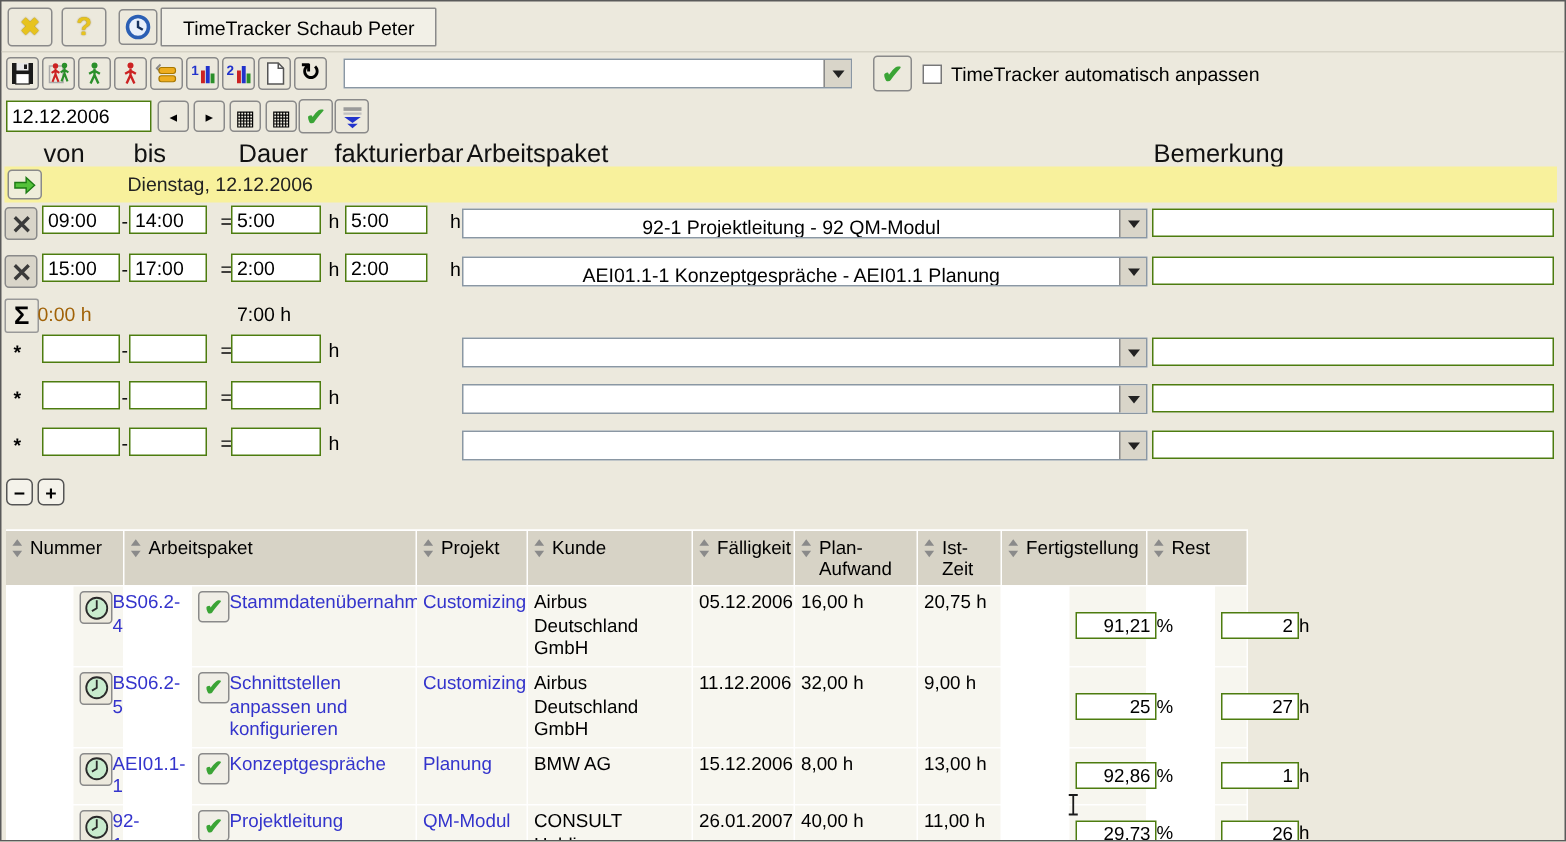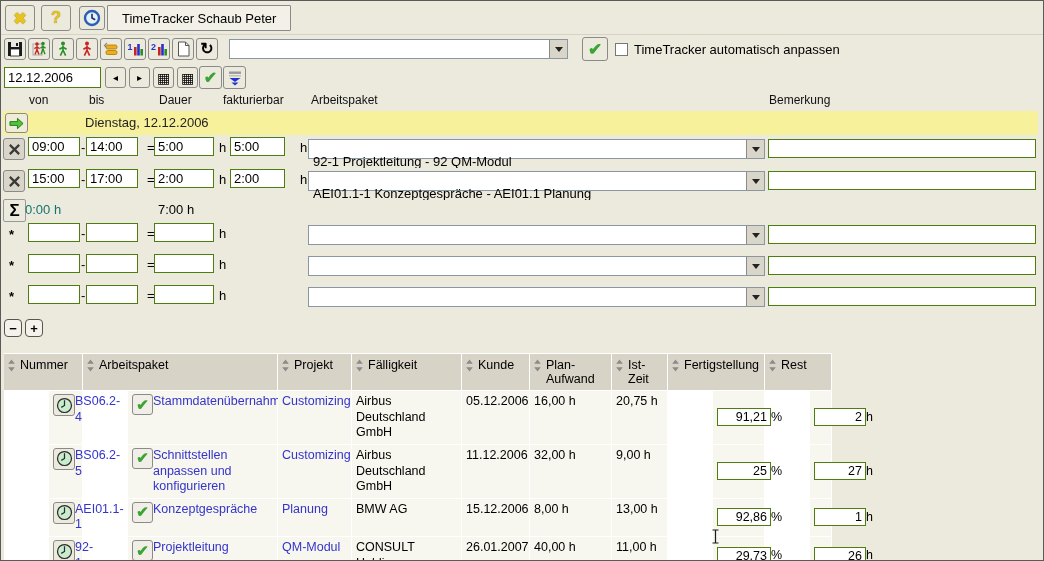--- a/index.html
+++ b/index.html
@@ -5,40 +5,40 @@
   html,body{margin:0;padding:0;background:#c8c5b8;font-family:"Liberation Sans","DejaVu Sans",sans-serif;}
   #win{position:relative;width:1042px;height:559px;border:1px solid #5a5a5a;background:#ece9dd;overflow:hidden;font-size:13px;color:#000;}
   .abs{position:absolute;}
   
   .btn{box-sizing:border-box;display:inline-flex;align-items:center;justify-content:center;
        background:#ece9dd;border:1px solid #8a8a8a;border-radius:3px;cursor:pointer;padding:0;}
   .fin{box-sizing:border-box;border:1px solid #4d7c0f;background:#fff;font:13px "Liberation Sans",sans-serif;
        padding:1px 3px;height:19px;}
   .fin.num{text-align:right;}
   .combo{box-sizing:border-box;display:flex;align-items:stretch;border:1px solid #8a97a3;background:#fff;height:20px;}
-  .combo-text{flex:1;padding:14px 4px;overflow:hidden;white-space:nowrap;font-size:13px;line-height:16px;}
+  .combo-text{flex:1;padding:4px 4px;overflow:hidden;white-space:nowrap;font-size:13px;line-height:16px;text-align:center;}
   .combo-btn{width:17px;background:#d9d5c9;border-left:1px solid #8a8a8a;display:flex;align-items:center;justify-content:center;cursor:pointer;}
   .combo-btn i{width:0;height:0;border:4px solid transparent;border-top:5px solid #222;margin-top:4px;}
   .cb{box-sizing:border-box;width:13px;height:13px;background:#fff;border:1px solid #777;display:inline-block;cursor:pointer;}
   .lbl{font-size:13px;}
   .lnk{color:#3434cc;cursor:pointer;text-decoration:none;}
-  .green{color:#0f766e;}
+  .green{color:#a16207;}
   .glyph{line-height:1;}
   
   #titlebar{left:0;top:0;width:100%;height:33px;border-bottom:1px solid #d6d3c6;}
   .gold{color:#e7c31e;text-shadow:0 0 1px #8a6d00;font-weight:bold;}
   #titlebox{left:106px;top:4px;height:24px;display:flex;align-items:center;padding:0 14px;
             border:1px solid #8a8a8a;background:#f2f0e7;border-radius:1px;}
   
   #toolbar{left:0;top:34px;width:100%;height:29px;}
   .tbtn{width:22px;height:22px;}
   
   .navbtn{width:21px;height:21px;font-size:10px;}
   
-  .colhead{font-size:12px;color:#111;}
+  .colhead{font-size:17px;color:#111;}
   #dayrow{left:2px;top:110px;width:1035px;height:24px;background:#f8f19c;display:flex;align-items:center;}
   .erow{left:0;top:0;width:1040px;height:26px;}
   .xbtn{left:2px;top:1px;width:22px;height:22px;background:#d9d5c9;}
   .f-von{left:27px;width:52px;}
   .f-bis{left:85px;width:52px;}
   .f-dauer{left:153px;width:60px;}
   .f-fakt{left:229px;width:55px;}
   .f-bem{left:767px;width:268px;}
   .s-dash{left:80px;top:3px;}
   .s-eq{left:146px;top:3px;}
@@ -378,30 +378,30 @@
         </span>
       <span>Projekt</span>
     </div>
     <div class="th">
       <span class="sort">
           <svg width="9" height="13" viewBox="0 0 8 12">
             <path d="M4 0.5 L7 4.4 H1 z" fill="#8a8a8a"></path>
             <path d="M4 11.5 L1 7.6 h6 z" fill="#8a8a8a"></path>
           </svg>
         </span>
+      <span>Kunde</span>
+    </div>
+    <div class="th">
+      <span class="sort">
+          <svg width="9" height="13" viewBox="0 0 8 12">
+            <path d="M4 0.5 L7 4.4 H1 z" fill="#8a8a8a"></path>
+            <path d="M4 11.5 L1 7.6 h6 z" fill="#8a8a8a"></path>
+          </svg>
+        </span>
       <span>Fälligkeit</span>
-    </div>
-    <div class="th">
-      <span class="sort">
-          <svg width="9" height="13" viewBox="0 0 8 12">
-            <path d="M4 0.5 L7 4.4 H1 z" fill="#8a8a8a"></path>
-            <path d="M4 11.5 L1 7.6 h6 z" fill="#8a8a8a"></path>
-          </svg>
-        </span>
-      <span>Kunde</span>
     </div>
     <div class="th">
       <span class="sort">
           <svg width="9" height="13" viewBox="0 0 8 12">
             <path d="M4 0.5 L7 4.4 H1 z" fill="#8a8a8a"></path>
             <path d="M4 11.5 L1 7.6 h6 z" fill="#8a8a8a"></path>
           </svg>
         </span>
       <span>Plan-Aufwand</span>
     </div>

